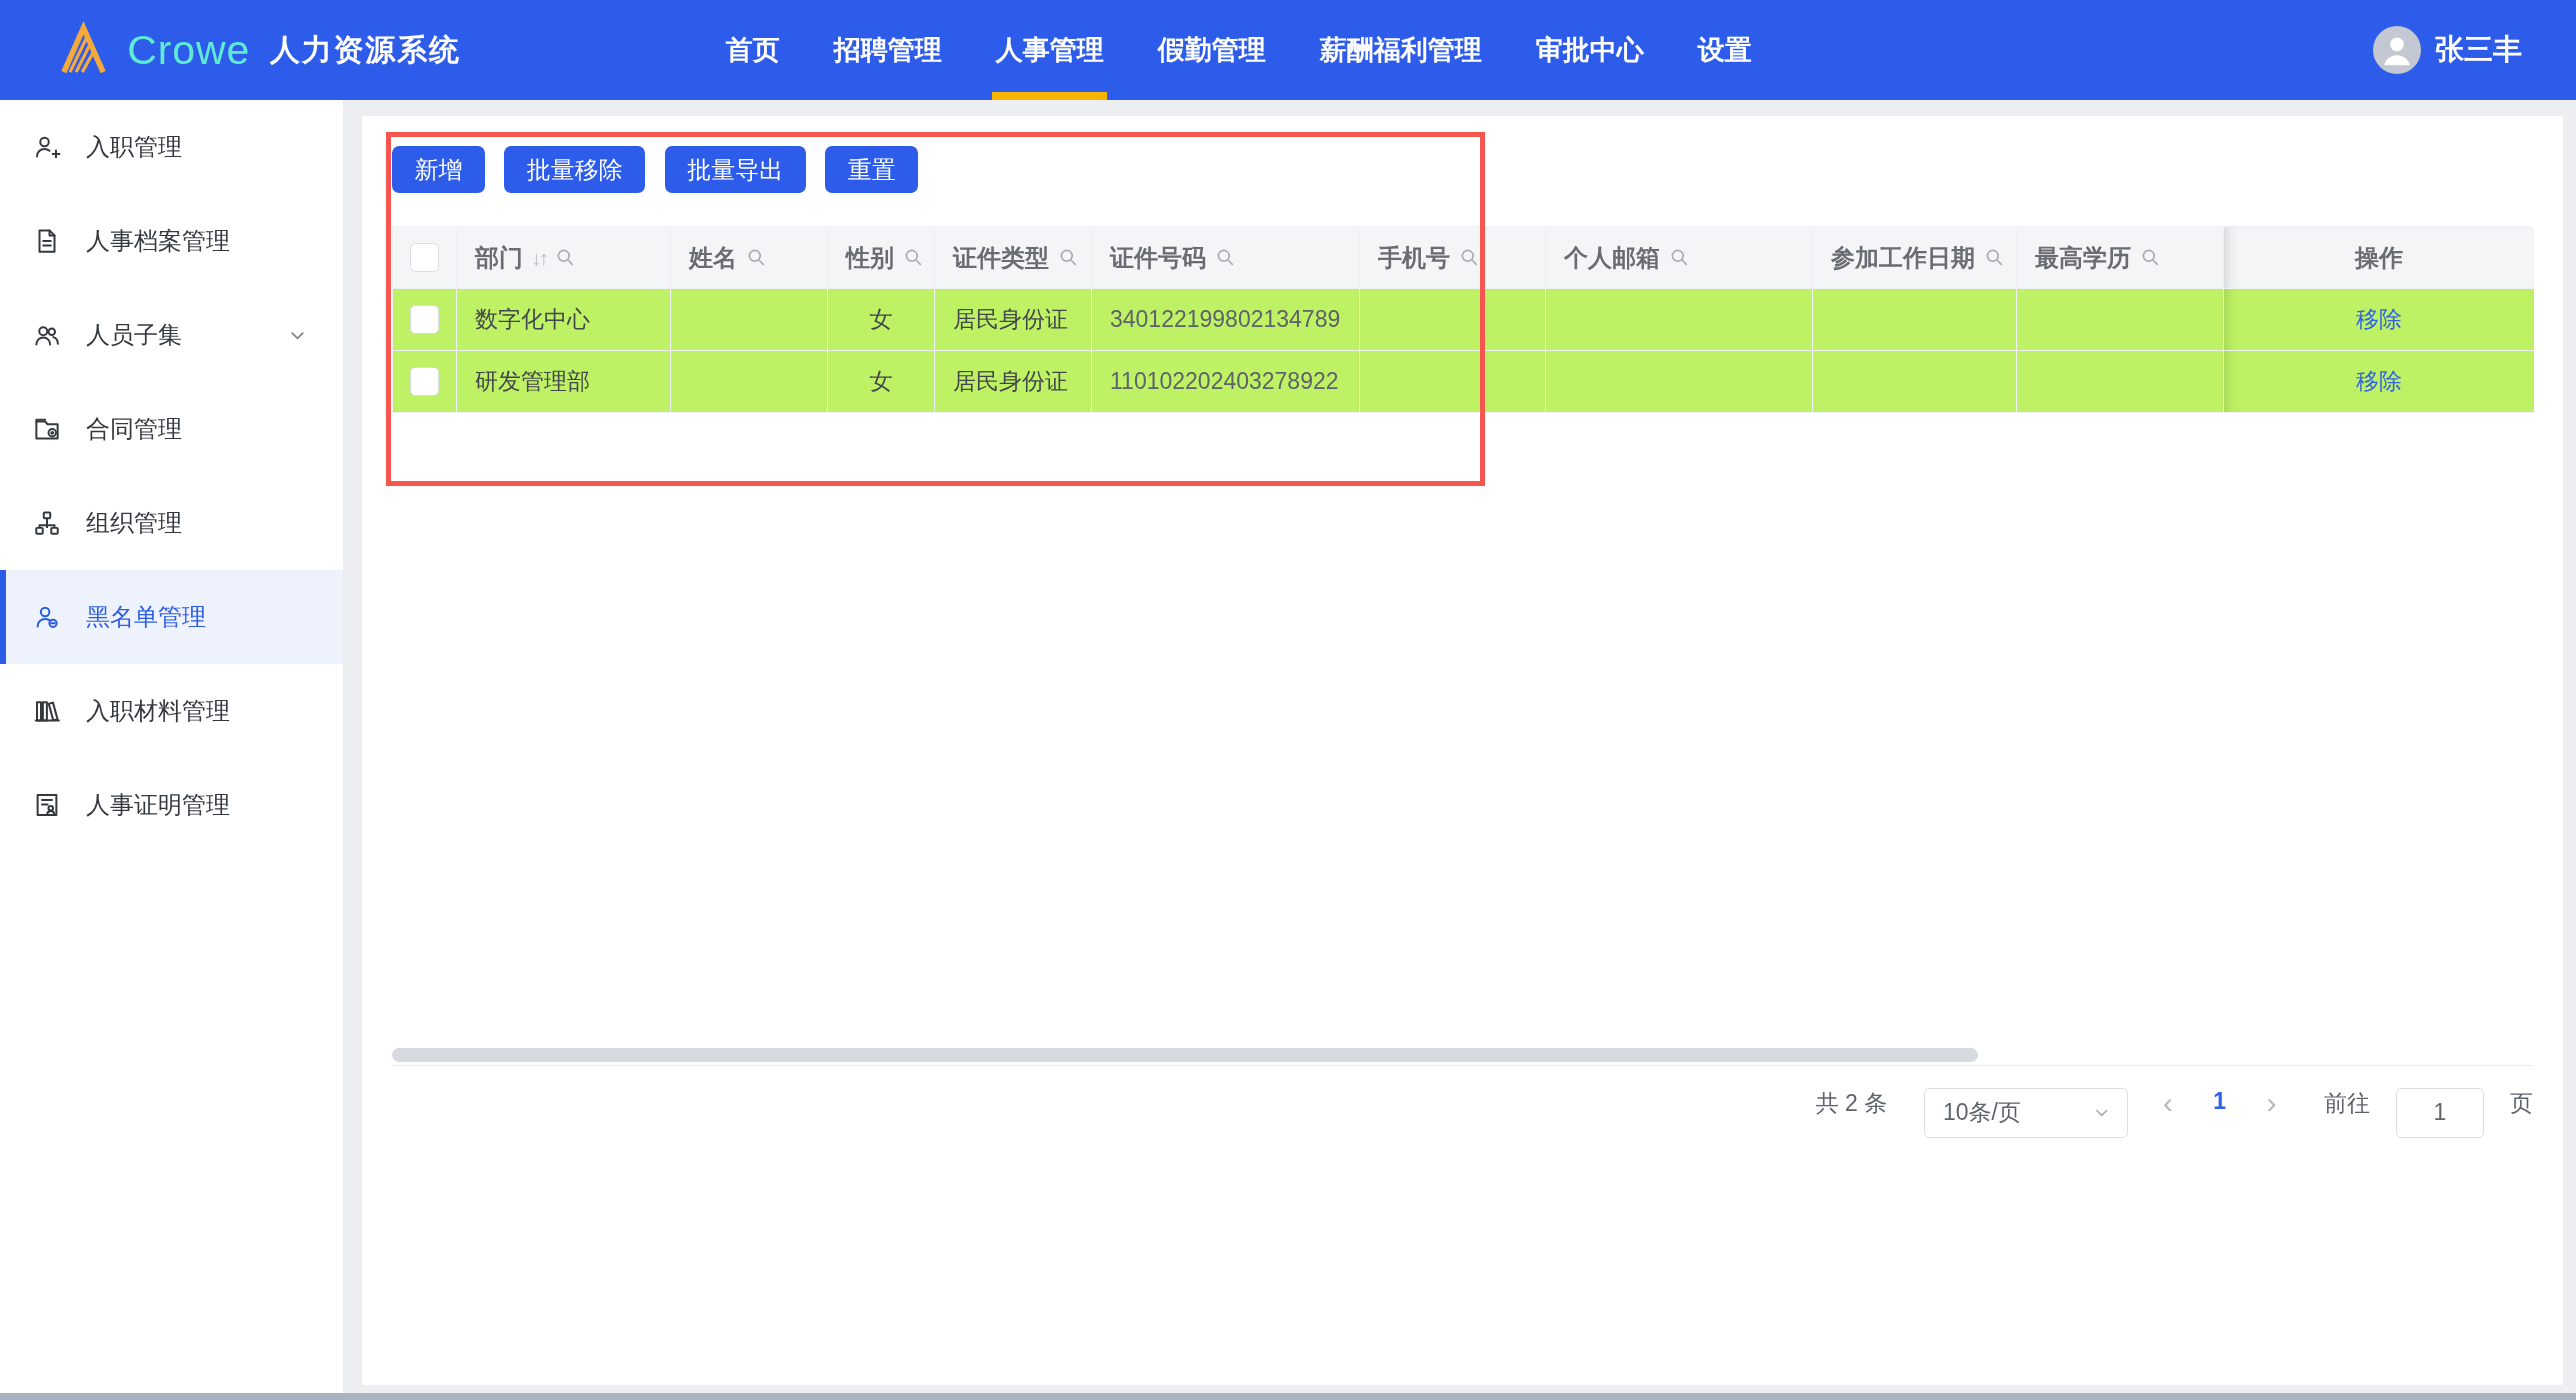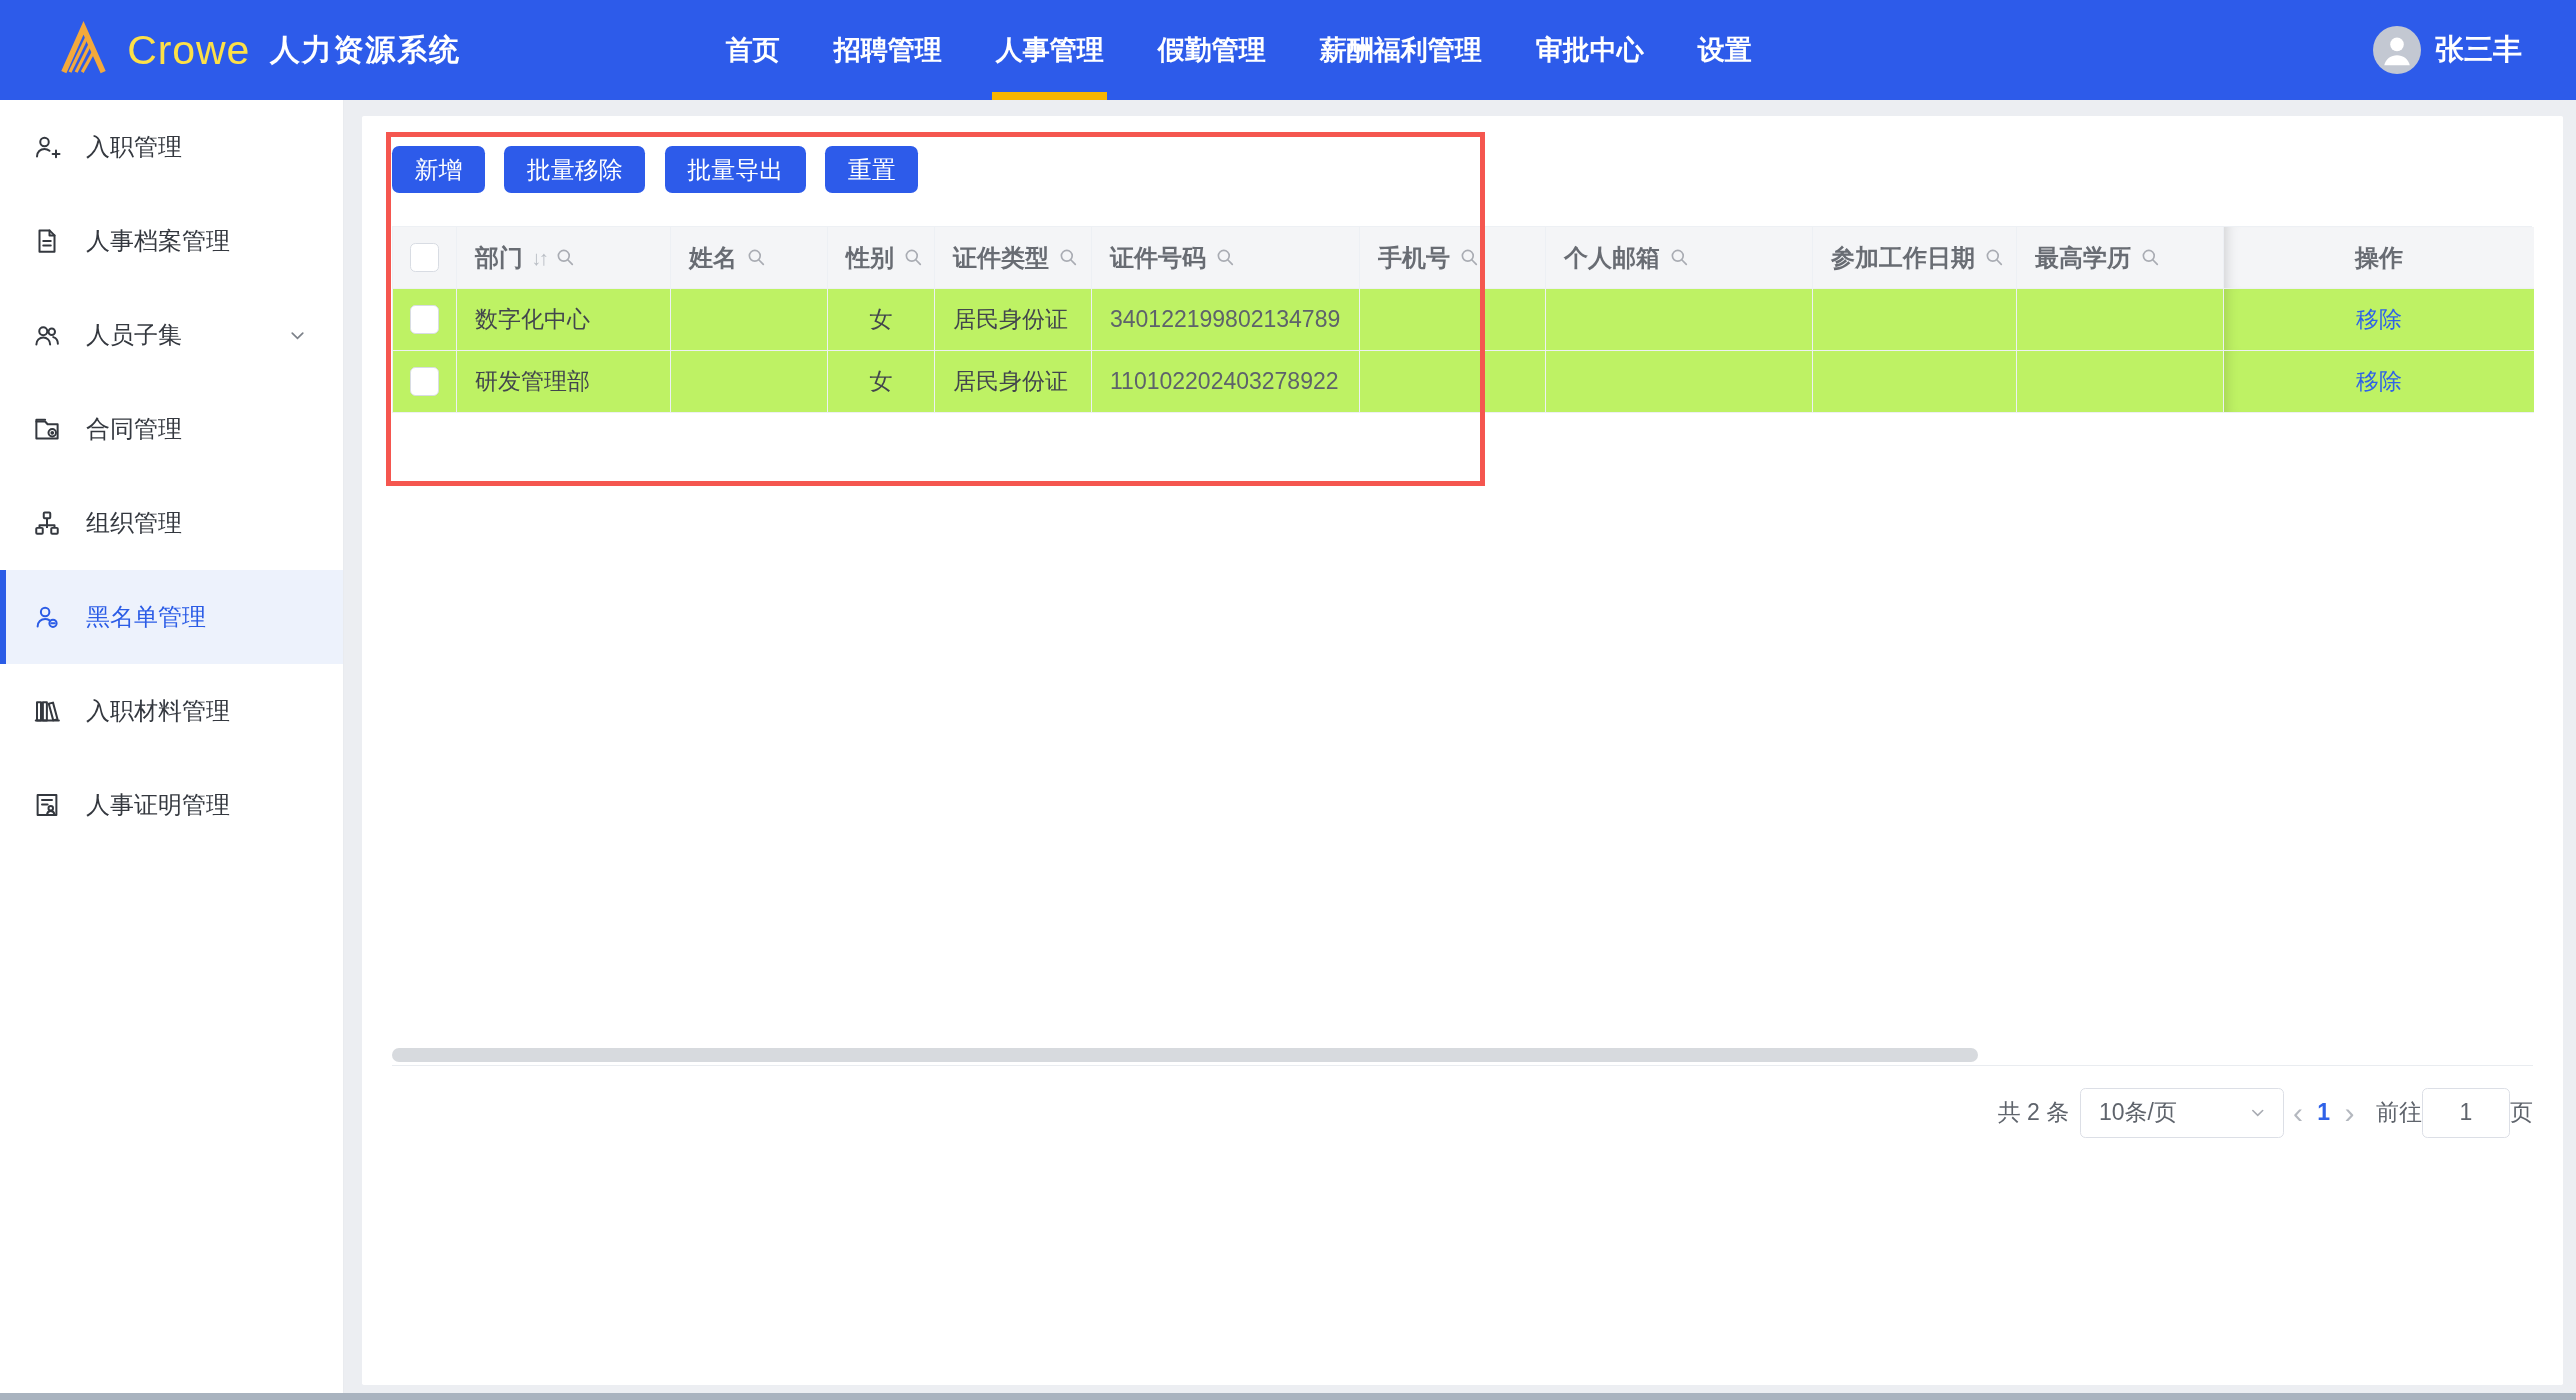--- a/index.html
+++ b/index.html
@@ -8,21 +8,21 @@
     font-family: "Liberation Sans", "DejaVu Sans", sans-serif;
     position: relative; background: #eceef2; color: #42464d;
   }
 
   
   .navbar {
     height: 100px; background: #2d5bea; display: flex; align-items: center;
     padding: 0 54px; position: relative; z-index: 3;
   }
   .brand { display: flex; align-items: center; }
-  .brand .crowe { color:#fde047; font-size: 41px; font-weight: 400; letter-spacing: 0.9px; margin-left: 14.3px; }
+  .brand .crowe { color:#5eead4; font-size: 41px; font-weight: 400; letter-spacing: 0.9px; margin-left: 14.3px; }
   .brand .system { color:#fff; font-size: 30px; font-weight: 700; margin-left: 19.7px; letter-spacing: 1.8px; }
   .nav-items { display: flex; margin-left: 265px; }
   .nav-item {
     color: #fff; font-size: 27px; height: 100px; display:flex; align-items:center;
     position: relative; margin-right: 54px; cursor: pointer; white-space: nowrap; font-weight: bold;
   }
   .nav-item.active { font-weight: 700; }
   .nav-item.active::after {
     content:""; position: absolute; left: -3.6px; right: -3.6px; bottom: 0; height: 8px;
     background: #f7b500;
@@ -83,22 +83,22 @@
   .cell-num { color: #5d626b; }
   .c-action { justify-content: center; box-shadow: inset 12.5px 0 12.5px -10.7px rgba(0,0,0,.16); }
   .link { color: #2f62e8; cursor: pointer; font-size: 23px; }
   .hthumb {
     position: absolute; left: 0; bottom: 2.7px; width: 1586px; height: 14.3px;
     background: #d7dade; border-radius: 7.2px; cursor: pointer;
   }
 
   
   .pagination {
-    margin-top: 21.5px; height: 50px; display: flex; align-items: center; justify-content: flex-end;
-    font-size: 23px; color: #5f646c; gap: 0;
+    margin-top: 21.5px; height: 50px; display: flex; justify-content: flex-end;
+    font-size: 23px; color: #5f646c; gap: 26px;
   }
   .pg-total { margin-right: 10.7px; }
   .pg-select {
     width: 204px; height: 50px; border: 0.9px solid #dcdfe6; border-radius: 5.4px;
     display: flex; align-items: center; padding: 0 14.3px 0 18px; cursor: pointer; background:#fff;
   }
   .pg-select .sel-val { flex: 1; }
   .pg-arrow { color: #b4b8bf; font-size: 30px; padding: 0 9px; cursor: pointer; line-height: 1; }
   .pg-page { color: #2f62e8; font-weight: 700; padding: 0 5.4px; cursor: pointer; }
   .pg-goto { margin-left: 12.5px; }

